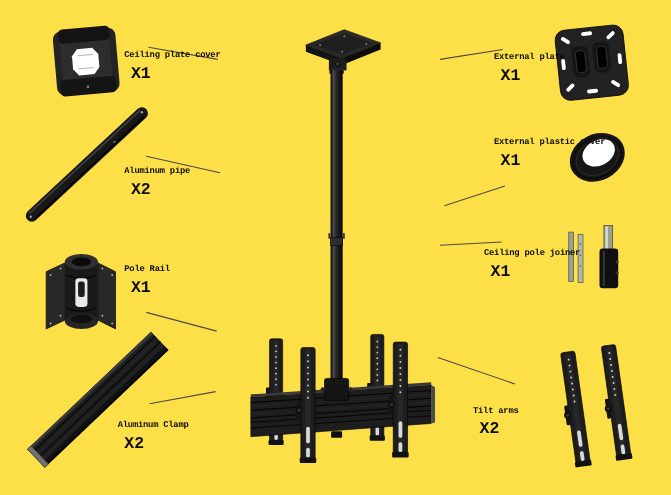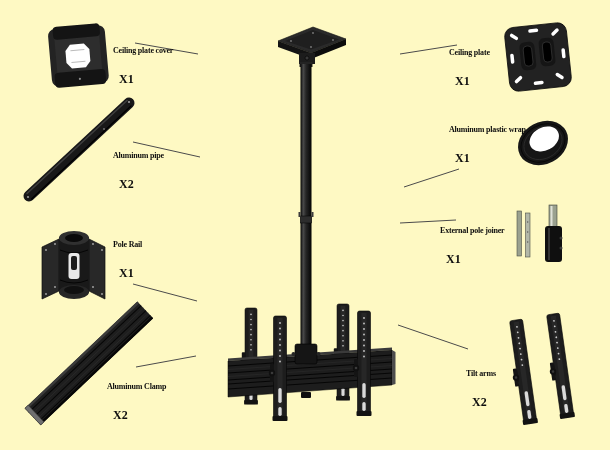--- a/index.html
+++ b/index.html
@@ -1,26 +1,26 @@
 <!DOCTYPE html>
 <html><head>
 <meta charset="utf-8">
 <style>
   html,body{margin:0;padding:0;background:#fff;}
   #stage{
-    position:relative;width:610px;height:450px;background:#fef9c3;
-    font-family:Liberation Serif, serif;overflow:hidden;
+    position:relative;width:610px;height:450px;background:#fde047;
+    font-family:Liberation Mono, monospace;overflow:hidden;
   }
   #diagram-svg{position:absolute;left:0;top:0;}
   .part-label{position:absolute;color:#0d0d0d;}
   .part-label .lbl{
     font-size:8px;font-weight:bold;letter-spacing:-0.2px;white-space:nowrap;line-height:1;
   }
   .part-label .qty{
-    font-size:12px;font-weight:bold;line-height:1;margin-top:18px;
+    font-size:15px;font-weight:bold;line-height:1;margin-top:5px;
   }
   
   .part-label .qty{margin-left:6px;}
 </style>
 </head>
 <body>
 
 <div id="stage">
 
   <svg id="diagram-svg" width="610" height="450" viewBox="0 0 610 450">
@@ -215,32 +215,32 @@
     <div class="lbl">Pole Rail</div>
     <div class="qty">X1</div>
   </div>
 
   <div class="part-label" style="left:107px;top:383px">
     <div class="lbl">Aluminum Clamp</div>
     <div class="qty">X2</div>
   </div>
 
   <div class="part-label" style="left:449px;top:49px">
-    <div class="lbl">Ceiling plate</div>
+    <div class="lbl">External plate</div>
     <div class="qty">X1</div>
   </div>
 
   <div class="part-label" style="left:449px;top:126px">
-    <div class="lbl">Aluminum plastic wrap</div>
+    <div class="lbl">External plastic cover</div>
     <div class="qty">X1</div>
   </div>
 
   <div class="part-label" style="left:440px;top:227px">
-    <div class="lbl">External pole joiner</div>
-    <div class="qty">X1</div>
-  </div>
-
-  <div class="part-label" style="left:466px;top:370px">
+    <div class="lbl">Ceiling pole joiner</div>
+    <div class="qty">X1</div>
+  </div>
+
+  <div class="part-label" style="left:430px;top:370px">
     <div class="lbl">Tilt arms</div>
     <div class="qty">X2</div>
   </div>
 
 </div>
 
 </body></html>

